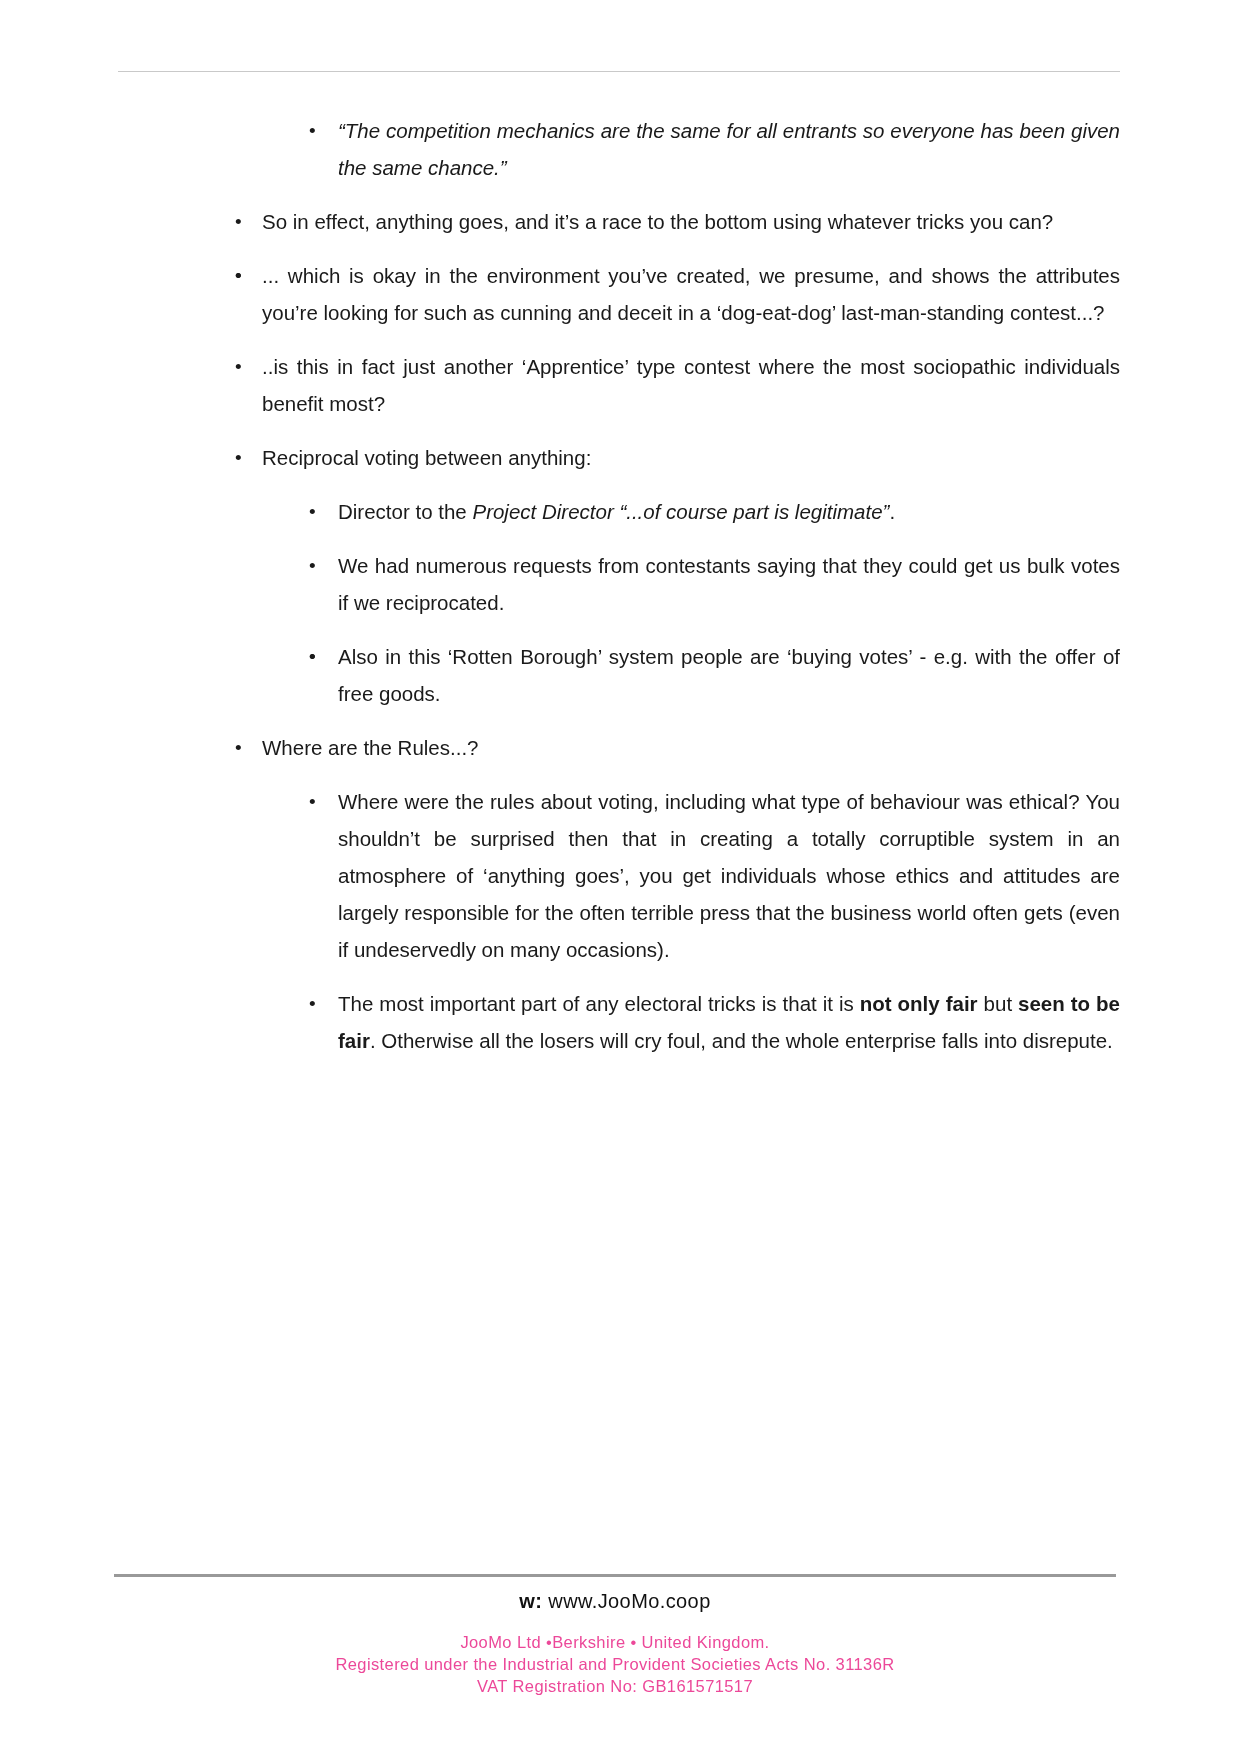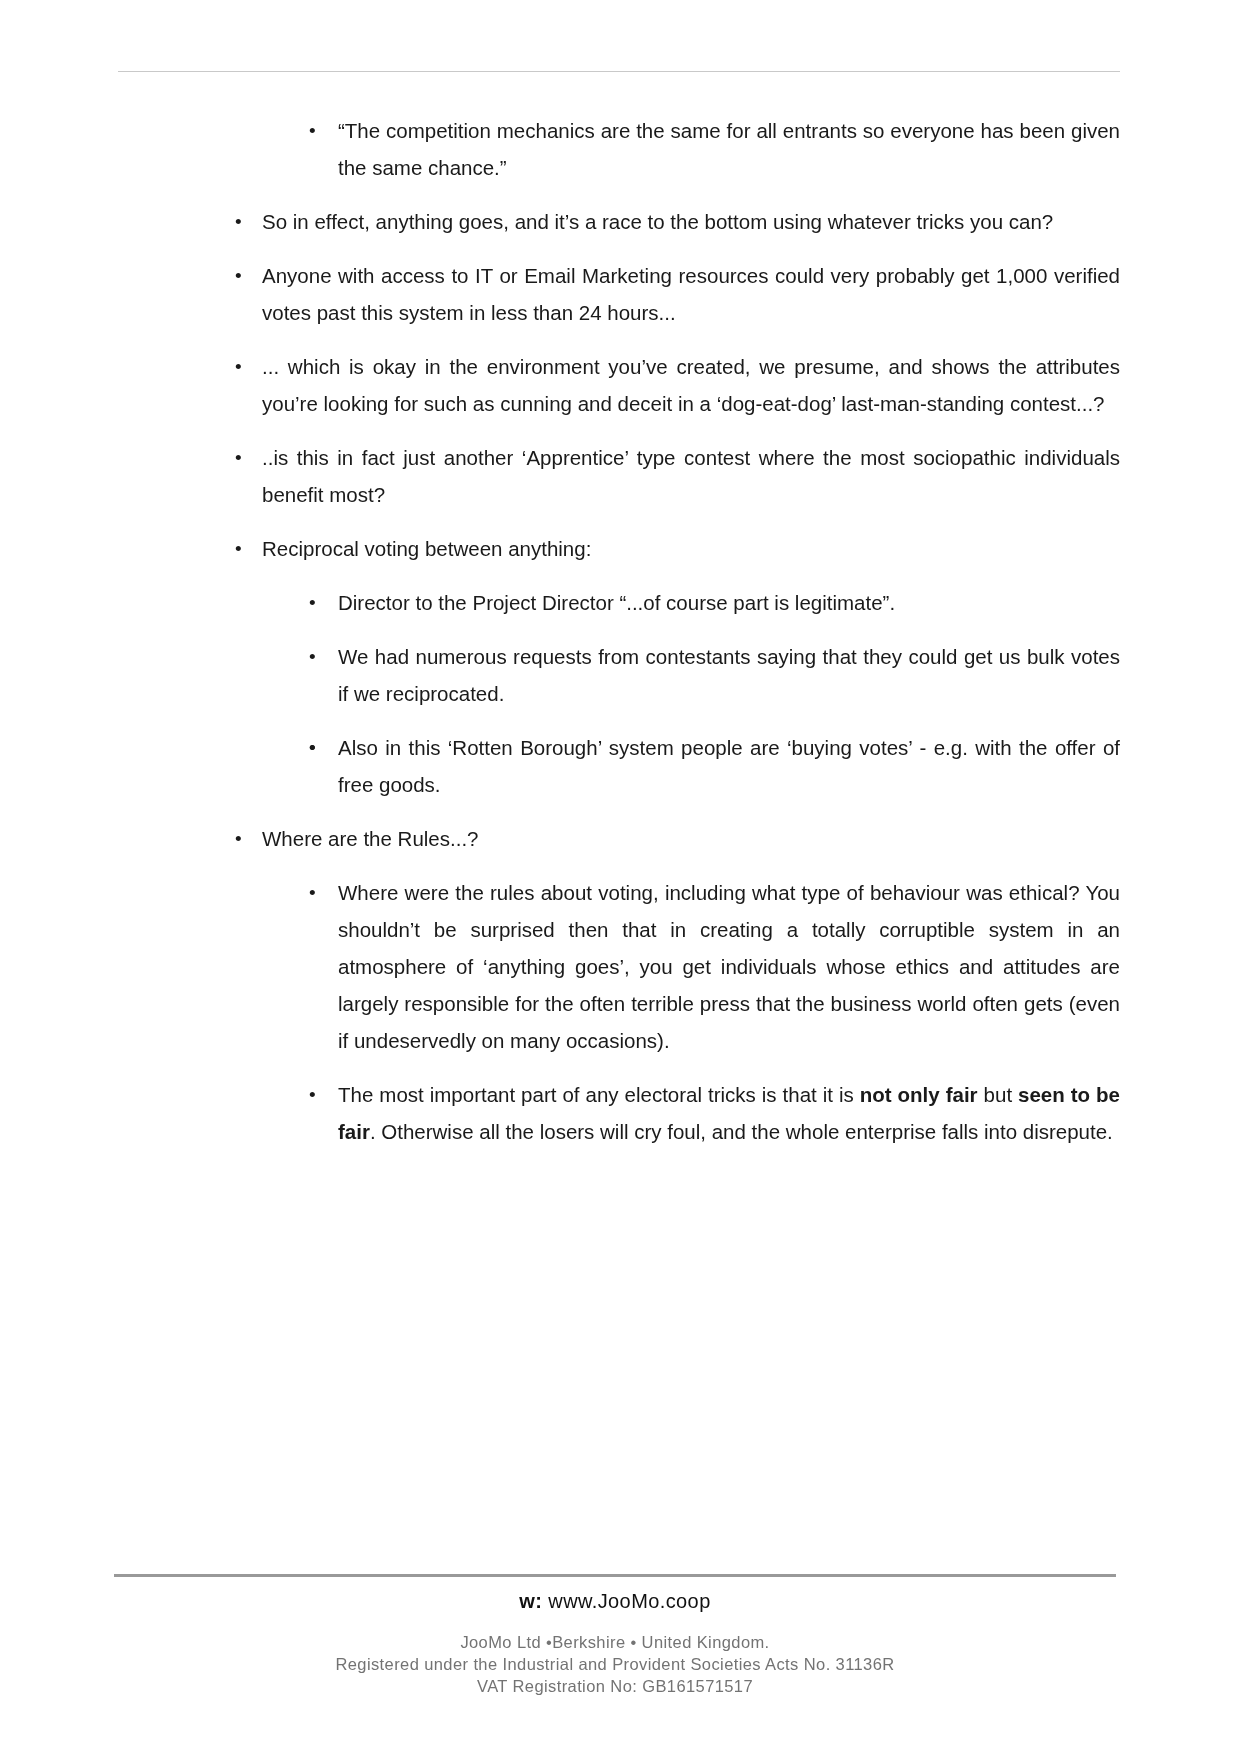--- a/index.html
+++ b/index.html
@@ -32,21 +32,21 @@
   }
   .li .marker{
     position:absolute;
     top:0;
     font-size:19px;
   }
   .lvl1{ padding-left:144px; }
   .lvl1 .marker{ left:117px; }
   .lvl2{ padding-left:220px; }
   .lvl2 .marker{ left:191px; }
-  .it{ }
+  .it{ font-style:italic; }
   .bd{ font-weight:bold;margin-top:44px; }
   .footer{
     position:absolute;
     left:114px; top:1574px;
     width:1002px;
     text-align:center;
   }
   .footer-rule{
     width:1002px; height:3px;
     background:#999999;
@@ -57,21 +57,21 @@
     line-height:24px;
     letter-spacing:0.4px;
     color:#111111;
   }
   .footer-web .lbl{ font-weight:bold; }
   .footer-company{
     margin-top:18px;
     font-size:16.5px;
     line-height:22px;
     letter-spacing:0.4px;
-    color:#737373;
+    color:#ec4899;
   }
 </style>
 </head>
 <body>
 
 <div class="page">
 
   <div class="header-rule"></div>
 
   <div class="content">
@@ -81,21 +81,20 @@
       <span class="it">“The competition mechanics are the same for all entrants so everyone has been given the same chance.”</span>
     </div>
 
     <div class="li lvl1">
       <span class="marker">•</span>
       <span>So in effect, anything goes, and it’s a race to the bottom using whatever tricks you can?</span>
     </div>
 
     <div class="li lvl1">
       <span class="marker">•</span>
-      <span>Anyone with access to IT or Email Marketing resources could very probably get 1,000 verified votes past this system in less than 24 hours...</span>
     </div>
 
     <div class="li lvl1">
       <span class="marker">•</span>
       <span>... which is okay in the environment you’ve created, we presume, and shows the attributes you’re looking for such as cunning and deceit in a ‘dog-eat-dog’ last-man-standing contest...?</span>
     </div>
 
     <div class="li lvl1">
       <span class="marker">•</span>
       <span>..is this in fact just another ‘Apprentice’ type contest where the most sociopathic individuals benefit most?</span>

